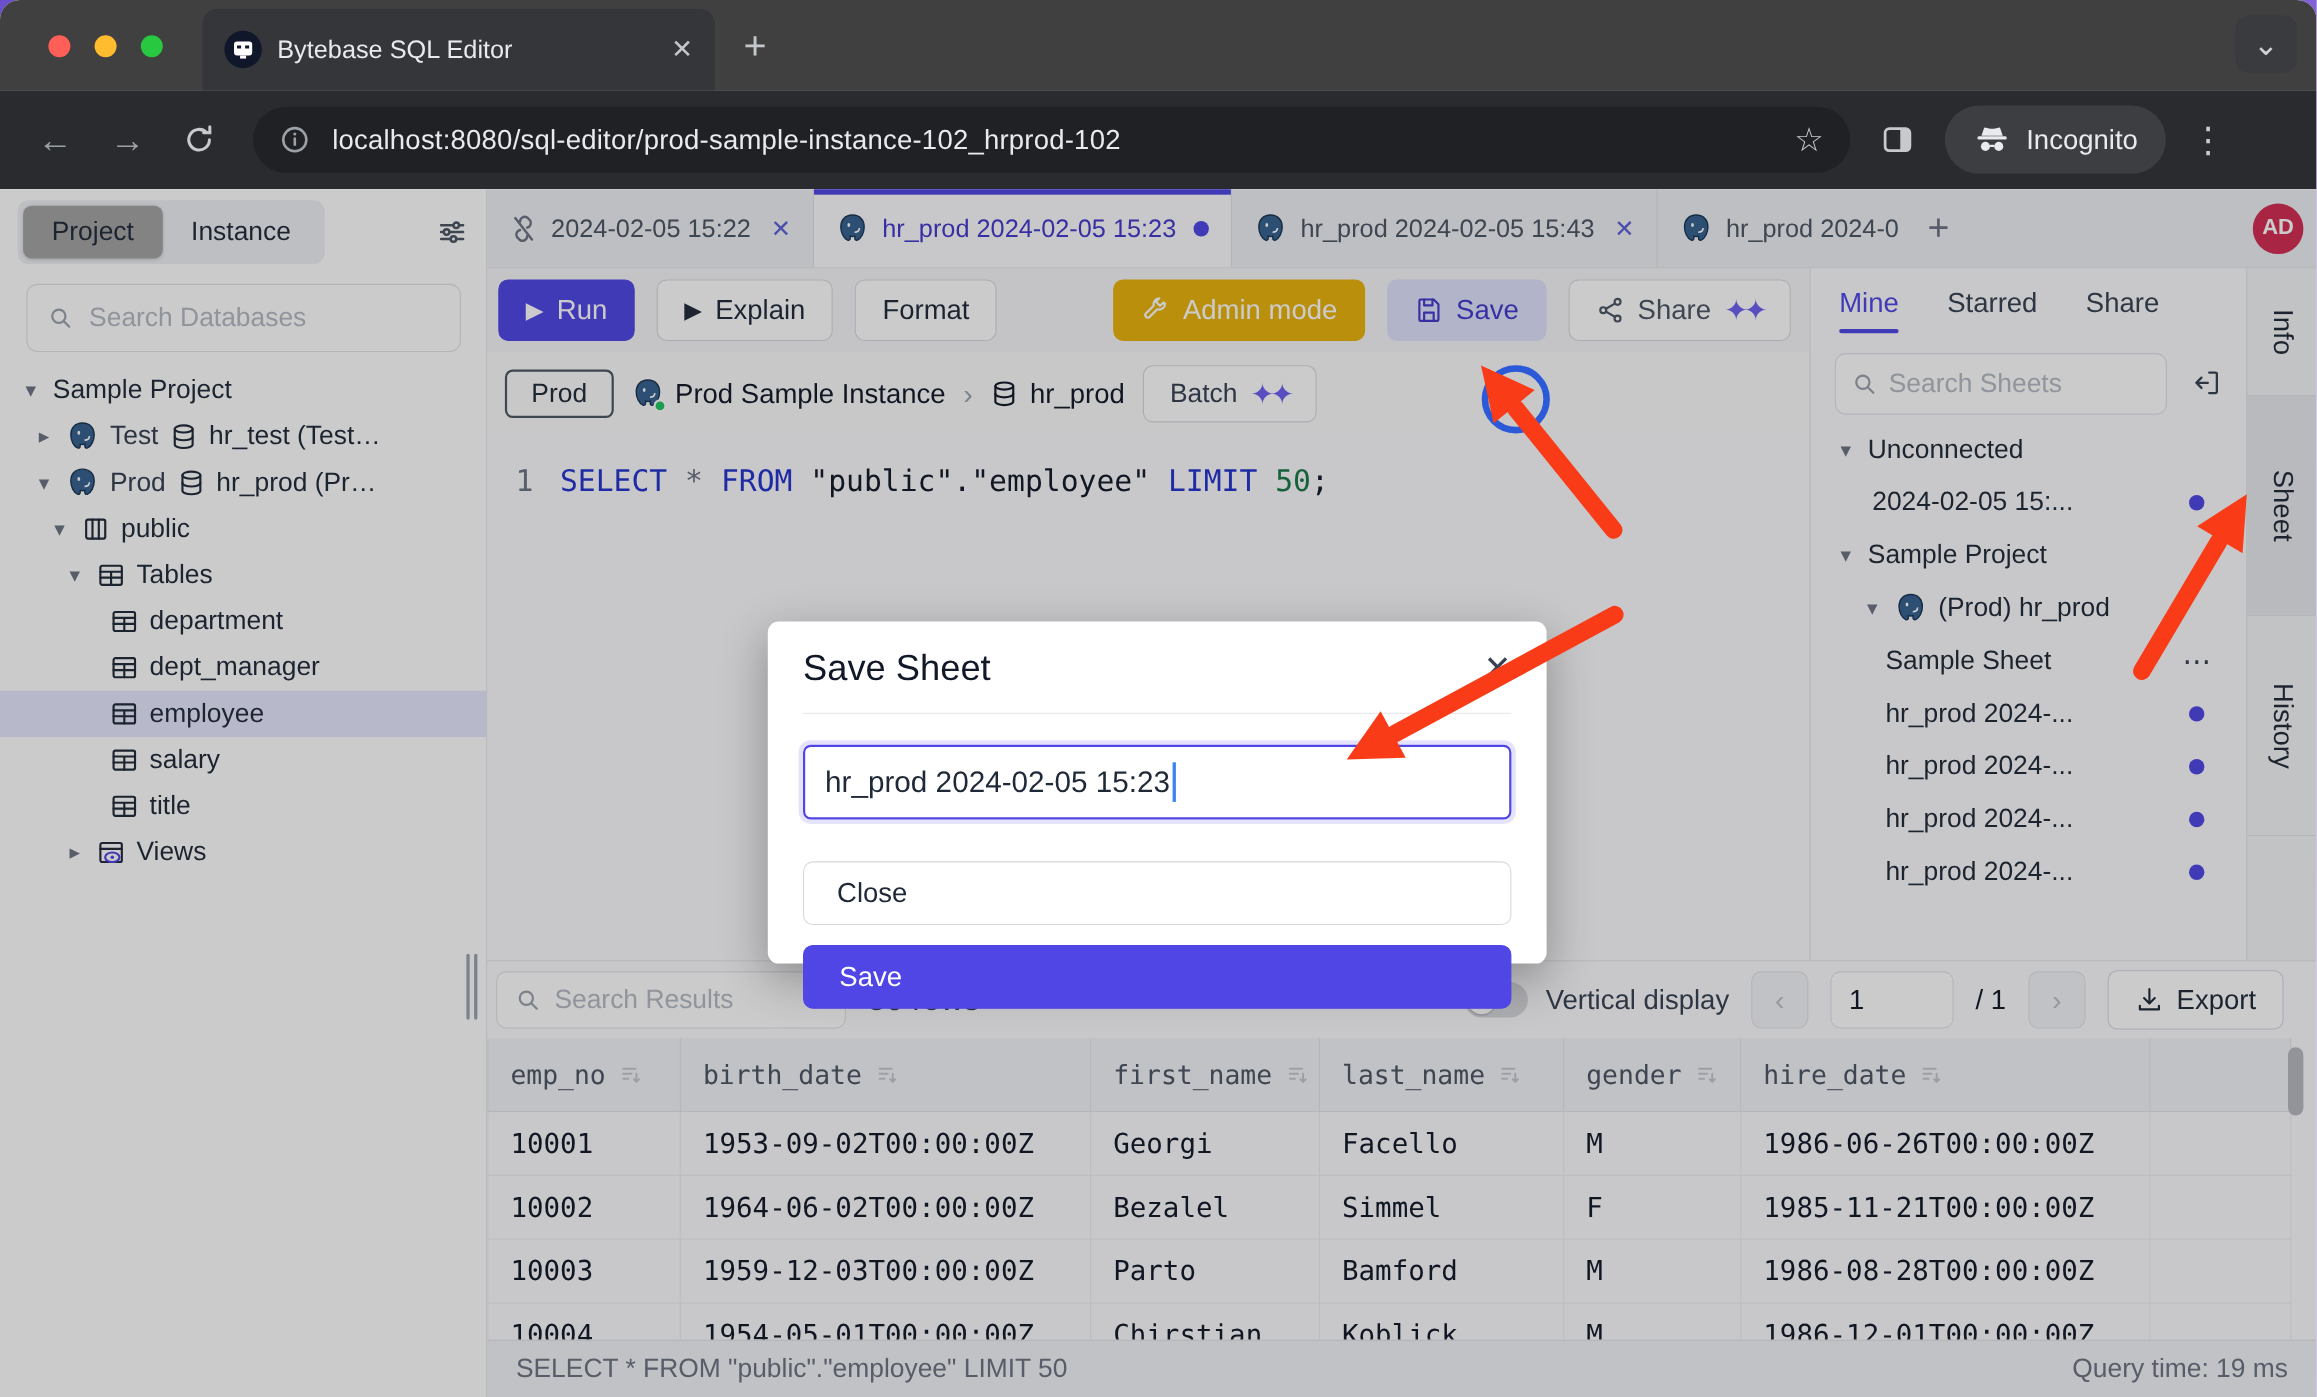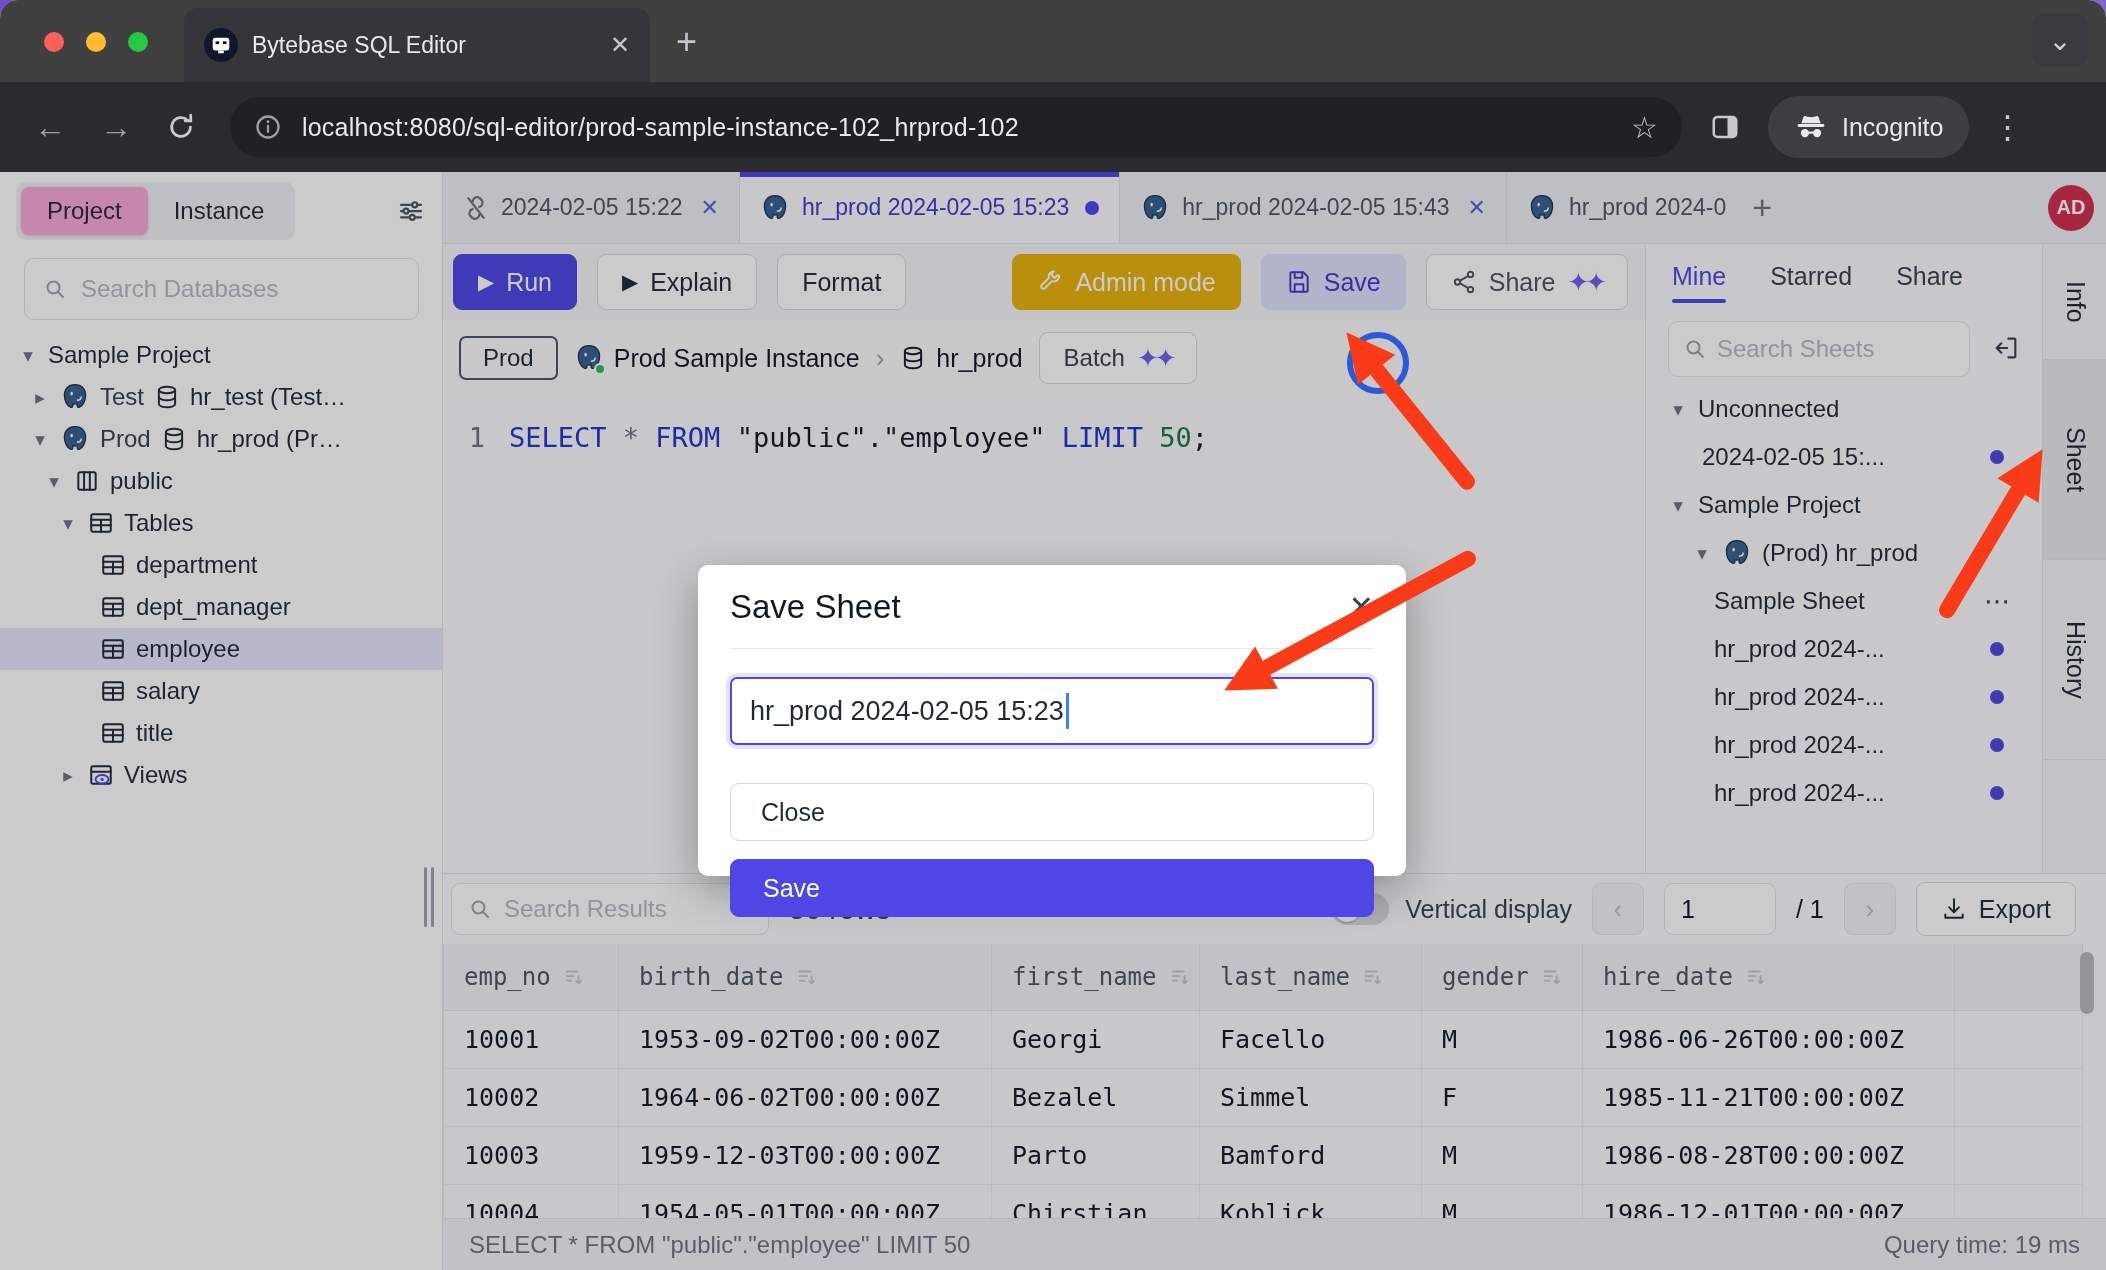--- a/index.html
+++ b/index.html
@@ -27,21 +27,21 @@
   .kebab { margin-left:22px; color:#c7cacd; font-size:32px; }
 
   
   .app { position:absolute; left:0; top:172px; width:2106px; height:1098px; background:#f6f7f8; }
 
   
   .lsb { position:absolute; left:0; top:0; width:443px; height:1098px; background:#fff; border-right:1px solid #e3e5e8; }
   .seg-row { display:flex; align-items:center; height:78px; padding:0 16px; }
   .seg { background:#eef0f3; border-radius:10px; display:flex; padding:5px; }
   .seg-item { font-size:24px; color:#1f2937; padding:10px 26px; border-radius:8px; }
-  .seg-item.active { background:#f9a8d4; box-shadow:0 1px 3px rgba(0,0,0,.15);text-align:center; }
+  .seg-item.active { background:#a3a3a3; box-shadow:0 1px 3px rgba(0,0,0,.15);text-align:center; }
   .sliders { margin-left:auto; color:#4b5563; }
   .lsb-search { margin:8px 24px 14px; width:395px; height:62px; border:1px solid #e1e3e7; border-radius:10px; display:flex; align-items:center; gap:14px; padding:0 18px; background:#fff; }
   .lsb-search input, .ssearch input, .rsearch input { border:0; outline:0; font-size:24px; color:#111827; width:100%; background:transparent; font-family:"Liberation Sans",sans-serif; }
   .lsb-search input::placeholder, .ssearch input::placeholder, .rsearch input::placeholder { color:#b4b9c1; }
   .tree { font-size:24px; color:#1f2937; }
   .trow { height:42px; display:flex; align-items:center; gap:10px; padding-right:8px; white-space:nowrap; overflow:hidden; }
   .trow.sel { background:#e6e7fb; }
   .caret { color:#6b7280; font-size:19px; width:20px; text-align:center; flex:none; }
   .muted { color:#374151; }
   .icon { display:inline-flex; align-items:center; justify-content:center; flex:none; }

